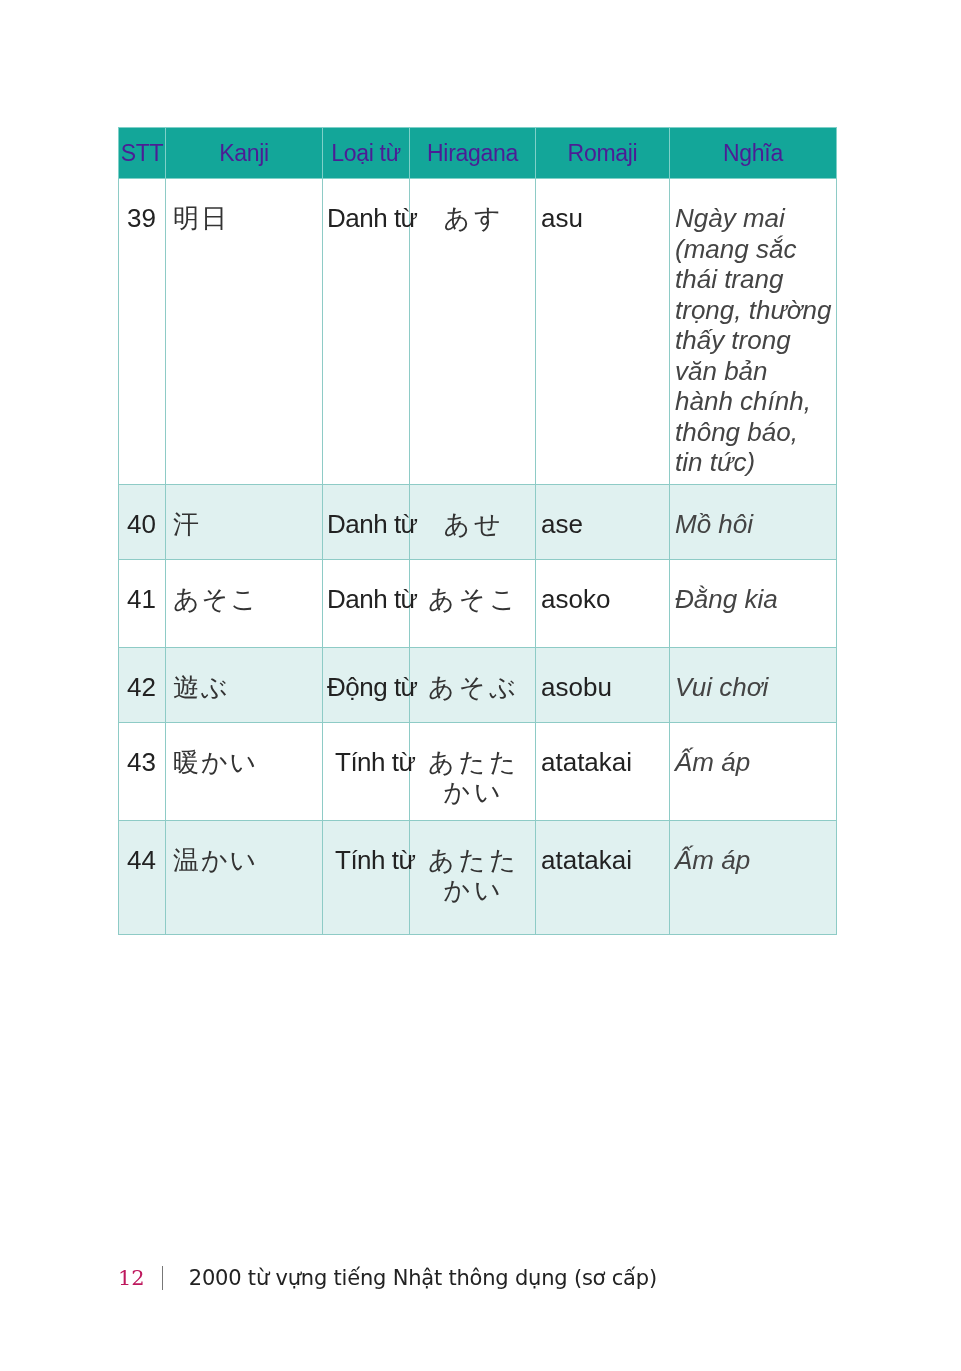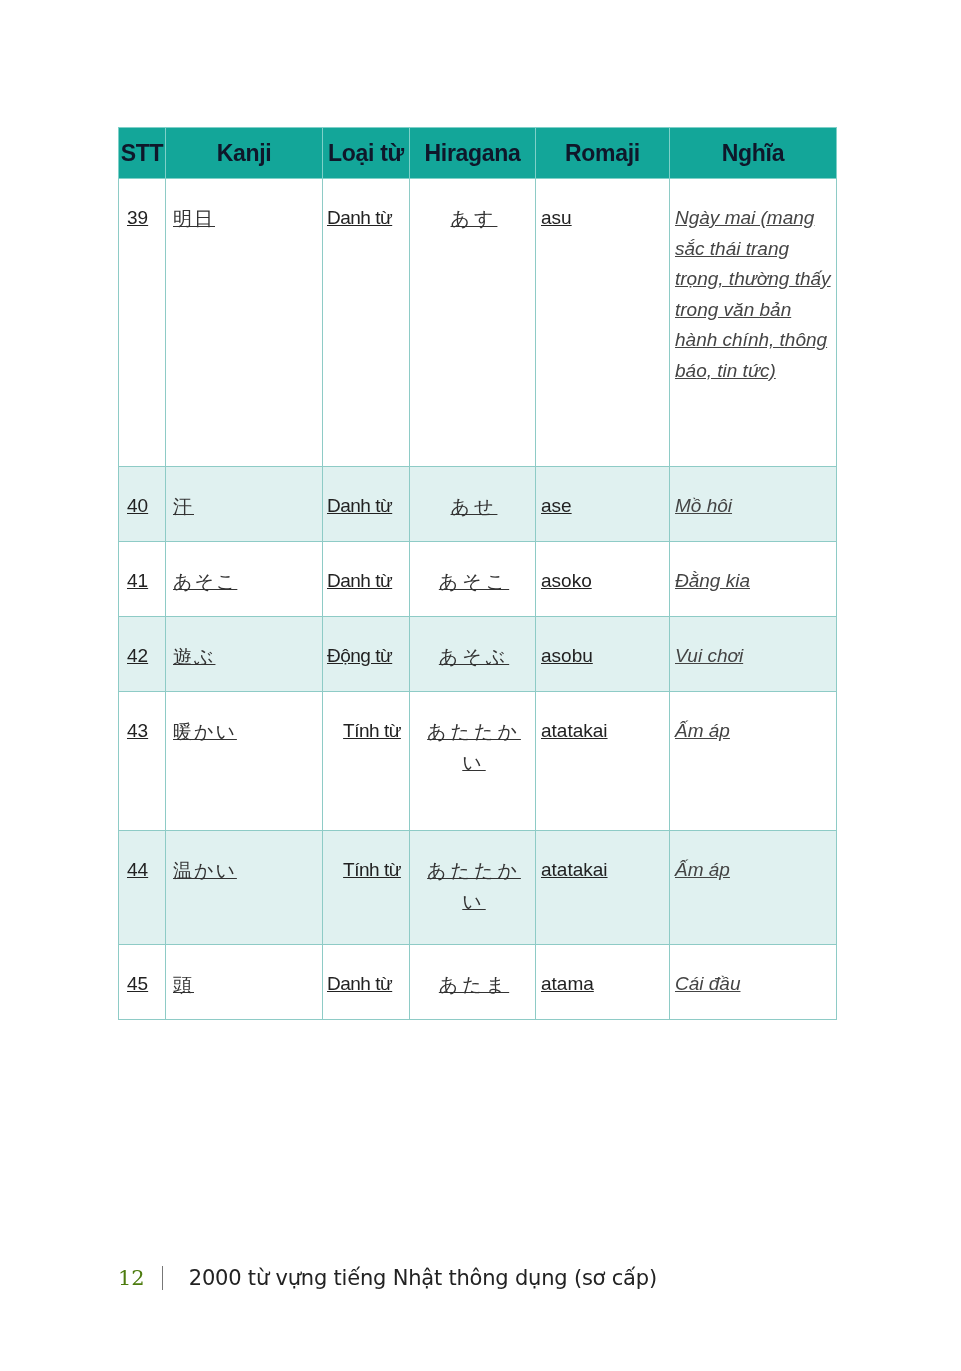--- a/index.html
+++ b/index.html
@@ -23,37 +23,36 @@
       border-collapse: collapse;
       table-layout: fixed;
     }
     .vocab-table th, .vocab-table td {
       border: 1.5px solid #8ecbc6;
       vertical-align: top;
       padding: 0;
     }
     .vocab-table th {
       background: #13a699;
-      color: #0f172a;
-      font-weight: bold;
+      color: #4c1d95;
+      font-weight: normal;
       font-size: 23px;
       height: 50px;
       vertical-align: middle;
       text-align: center;
       border-color: #7fd0c8;
       letter-spacing: -0.3px;
     }
     .vocab-table td {
-      font-size: 19px;
+      font-size: 26px;
       line-height: 30.5px;
       padding-top: 24px;
       padding-left: 7px;
       padding-right: 4px;
       padding-bottom: 6px;
-      text-decoration: underline;
     }
     .vocab-table tr.alt td {
       background: #e0f1f0;
     }
     td.stt { padding-left: 8px; }
     td.kanji { font-family: "DejaVu Serif", serif; color: #333; letter-spacing: 2px; margin-left: 32px; }
     td.hira { font-family: "DejaVu Serif", serif; color: #333; letter-spacing: 4px; padding-left: 7px; text-align: center; }
     td.type { padding-left: 4px; padding-right: 0; white-space: nowrap; letter-spacing: -0.5px; }
     td.type.center { text-align: center; padding-left: 12px; }
     td.romaji { padding-left: 5px; }
@@ -64,21 +63,21 @@
       left: 118px;
       height: 32px;
       display: flex;
       align-items: center;
       font-size: 22px;
       color: #222;
     }
     .page-number {
       font-family: "DejaVu Serif", serif;
       font-size: 21px;
-      color: #4d7c0f;
+      color: #be185d;
     }
     .footer-divider {
       display: inline-block;
       width: 1px;
       height: 24px;
       background: #777;
       margin: 0 26px 0 17px;
     }
     .book-title {
       font-family: "DejaVu Sans", sans-serif;
@@ -118,60 +117,52 @@
       <td class="meaning">Ngày mai (mang sắc thái trang trọng, thường thấy trong văn bản hành chính, thông báo, tin tức)</td>
     </tr>
     <tr class="alt" style="height:75px">
       <td class="stt">40</td>
       <td class="kanji">汗</td>
       <td class="type">Danh từ</td>
       <td class="hira">あせ</td>
       <td class="romaji">ase</td>
       <td class="meaning">Mồ hôi</td>
     </tr>
-    <tr style="height:75px">
+    <tr style="height:88px">
       <td class="stt">41</td>
       <td class="kanji">あそこ</td>
       <td class="type">Danh từ</td>
       <td class="hira">あそこ</td>
       <td class="romaji">asoko</td>
       <td class="meaning">Đằng kia</td>
     </tr>
     <tr class="alt" style="height:75px">
       <td class="stt">42</td>
       <td class="kanji">遊ぶ</td>
       <td class="type">Động từ</td>
       <td class="hira">あそぶ</td>
       <td class="romaji">asobu</td>
       <td class="meaning">Vui chơi</td>
     </tr>
-    <tr style="height:139px">
+    <tr style="height:98px">
       <td class="stt">43</td>
       <td class="kanji">暖かい</td>
       <td class="type center">Tính từ</td>
       <td class="hira">あたたかい</td>
       <td class="romaji">atatakai</td>
       <td class="meaning">Ấm áp</td>
     </tr>
     <tr class="alt" style="height:114px">
       <td class="stt">44</td>
       <td class="kanji">温かい</td>
       <td class="type center">Tính từ</td>
       <td class="hira">あたたかい</td>
       <td class="romaji">atatakai</td>
       <td class="meaning">Ấm áp</td>
     </tr>
-    <tr style="height:75px">
-      <td class="stt">45</td>
-      <td class="kanji">頭</td>
-      <td class="type">Danh từ</td>
-      <td class="hira">あたま</td>
-      <td class="romaji">atama</td>
-      <td class="meaning">Cái đầu</td>
-    </tr>
   </tbody>
 </table>
 
 <div class="footer">
   <span class="page-number">12</span>
   <span class="footer-divider"></span>
   <span class="book-title">2000 từ vựng tiếng Nhật thông dụng (sơ cấp)</span>
 </div>
 
 </body></html>

